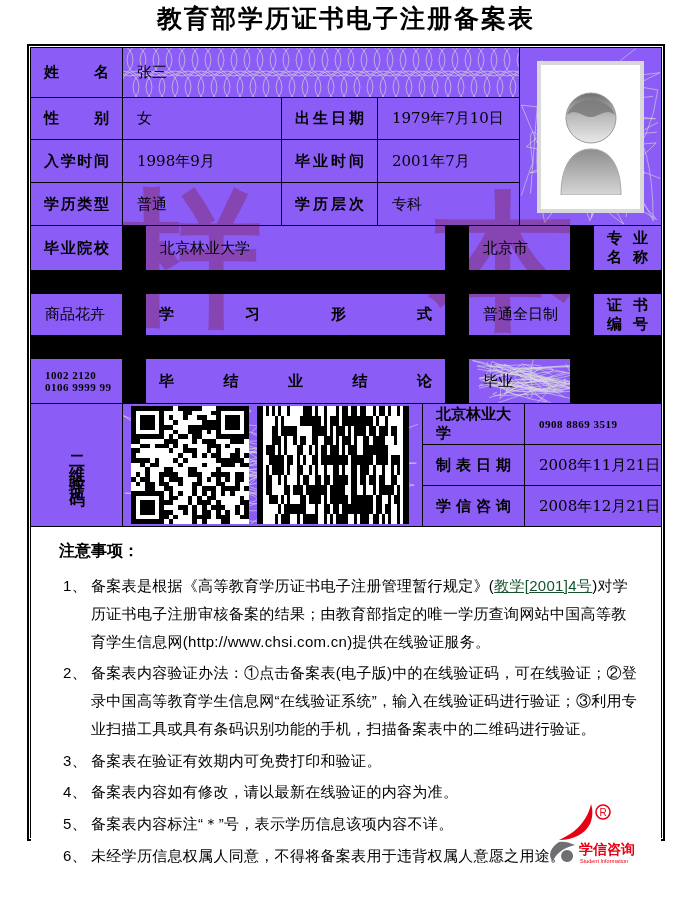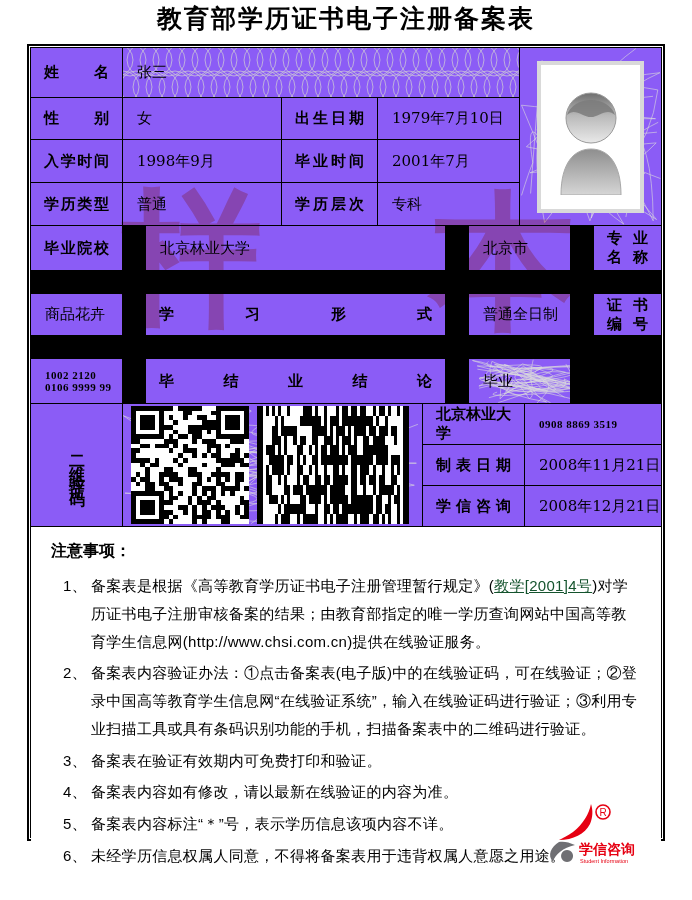--- a/index.html
+++ b/index.html
@@ -36,21 +36,21 @@
   .photo{position:absolute;left:17px;top:13px;width:99px;height:144px;background:#fff;border:4px solid #d9d9d9;z-index:1;display:flex;align-items:flex-end;justify-content:center;}
   .photo svg{display:block;margin-bottom:14px;}
 
   
   .qrwrap{display:flex;align-items:center;}
   .qrbox{position:relative;z-index:1;width:118px;height:118px;margin-left:8px;background:#fff;}
   .barbox{position:relative;z-index:1;width:152px;height:118px;margin-left:8px;background:#fff;}
   .qrbox svg,.barbox svg{display:block;width:100%;height:100%;}
 
   
-  .notes-heading{font-weight:bold;font-size:16px;margin:4px 0 10px 4px;}
+  .notes-heading{font-weight:bold;font-size:16px;margin:4px 0 10px 12px;}
   .note-item{position:relative;padding-left:44px;font-size:15px;line-height:1.85;margin-bottom:4px;letter-spacing:.3px;}
   .note-num{position:absolute;left:16px;top:0;}
   .note-link{color:#14532d;text-decoration:underline;cursor:pointer;}
 
   
   .wm{position:absolute;z-index:5;font-family:"DejaVu Serif",serif;font-weight:bold;font-size:148px;line-height:1;color:#ee8880;opacity:.55;mix-blend-mode:multiply;pointer-events:none;}
   .wm1{left:118px;top:184px;}
   .wm2{left:430px;top:187px;}
 
   

